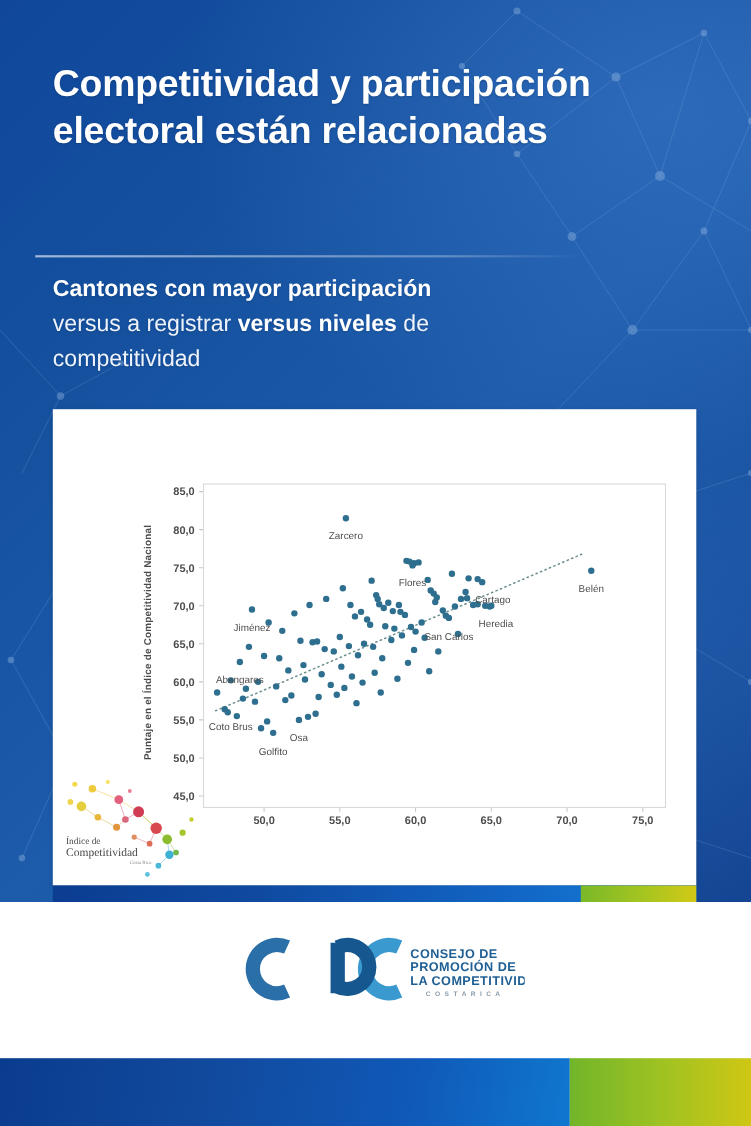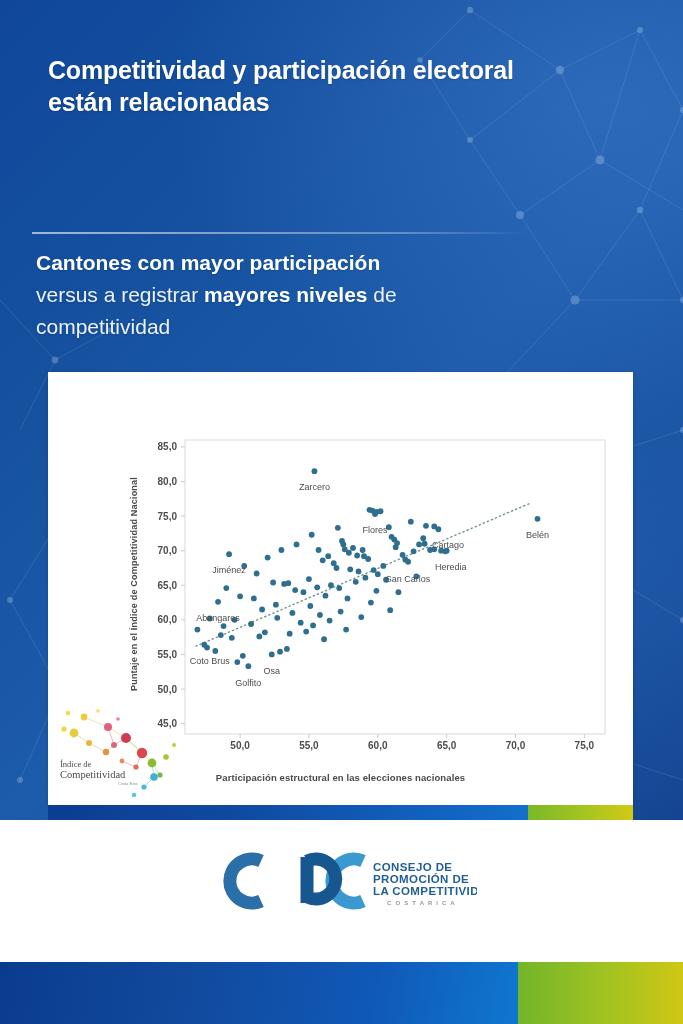--- a/index.html
+++ b/index.html
@@ -17,30 +17,30 @@
     background:
       radial-gradient(ellipse 700px 520px at 88% 12%, rgba(60,120,200,.55) 0%, rgba(60,120,200,0) 62%),
       radial-gradient(ellipse 620px 600px at 95% 72%, rgba(40,95,175,.45) 0%, rgba(40,95,175,0) 60%),
       linear-gradient(135deg, #10479b 0%, #15519f 28%, #1d5cab 55%, #16519f 80%, #103f8d 100%);
     overflow:hidden;
   }
   #netsvg { position:absolute; inset:0; width:683px; height:820px; opacity:.55; }
 
   .headline {
     position:absolute; left:48px; top:55px; width:500px;
-    color:#ffffff; font-size:25px; line-height:1.26; font-weight:bold;
+    color:#ffffff; font-size:34px; line-height:1.26; font-weight:bold;
     letter-spacing:-.2px;
     text-shadow:0 1px 2px rgba(0,0,0,.18);
   }
   .hr-line {
     position:absolute; left:32px; top:232px; width:495px; height:2px;
     background:linear-gradient(to right, rgba(255,255,255,.60), rgba(255,255,255,.30) 75%, rgba(255,255,255,0));
   }
   .subhead {
-    position:absolute; left:36px; top:247px; width:470px;
+    position:absolute; left:48px; top:247px; width:470px;
     color:#eef3fb; font-size:21px; line-height:1.52;
     text-shadow:0 1px 2px rgba(0,0,0,.15);
   }
   .subhead .b { font-weight:bold; color:#ffffff; }
 
   
   #card {
     position:absolute; left:48px; top:372px; width:585px; height:433px;
     background:#ffffff;
     box-shadow:0 1px 4px rgba(0,0,0,.18);
@@ -144,28 +144,27 @@
       <circle cx="640" cy="210" r="3.2"></circle>
     </g>
   </svg>
 
   <div class="headline">Competitividad y participación electoral están relacionadas</div>
 
   <div class="hr-line"></div>
 
   <div class="subhead">
     <span class="b">Cantones con mayor participación</span><br>
-    <span>versus a registrar </span><span class="b">mayores niveles</span><span> de competitividad</span>
+    <span>versus a registrar </span><span class="b">versus niveles</span><span> de competitividad</span>
   </div>
 
   <div id="card">
 
 
     <div id="ylabel">Puntaje en el Índice de Competitividad Nacional</div>
-    <div id="xlabel">Participación estructural en las elecciones nacionales</div>
 
     <div id="plotwrap">
       <svg id="plotsvg" viewBox="0 0 470 330">
         <g id="g-yticks">
             <text x="36" y="16.417647058823547" class="ytick">85,0</text>
             <line x1="40" y1="12.917647058823547" x2="44" y2="12.917647058823547" stroke="#c9c9c9" stroke-width="1"></line>
             <text x="36" y="51.0058823529412" class="ytick">80,0</text>
             <line x1="40" y1="47.5058823529412" x2="44" y2="47.5058823529412" stroke="#c9c9c9" stroke-width="1"></line>
             <text x="36" y="85.59411764705882" class="ytick">75,0</text>
             <line x1="40" y1="82.09411764705882" x2="44" y2="82.09411764705882" stroke="#c9c9c9" stroke-width="1"></line>

